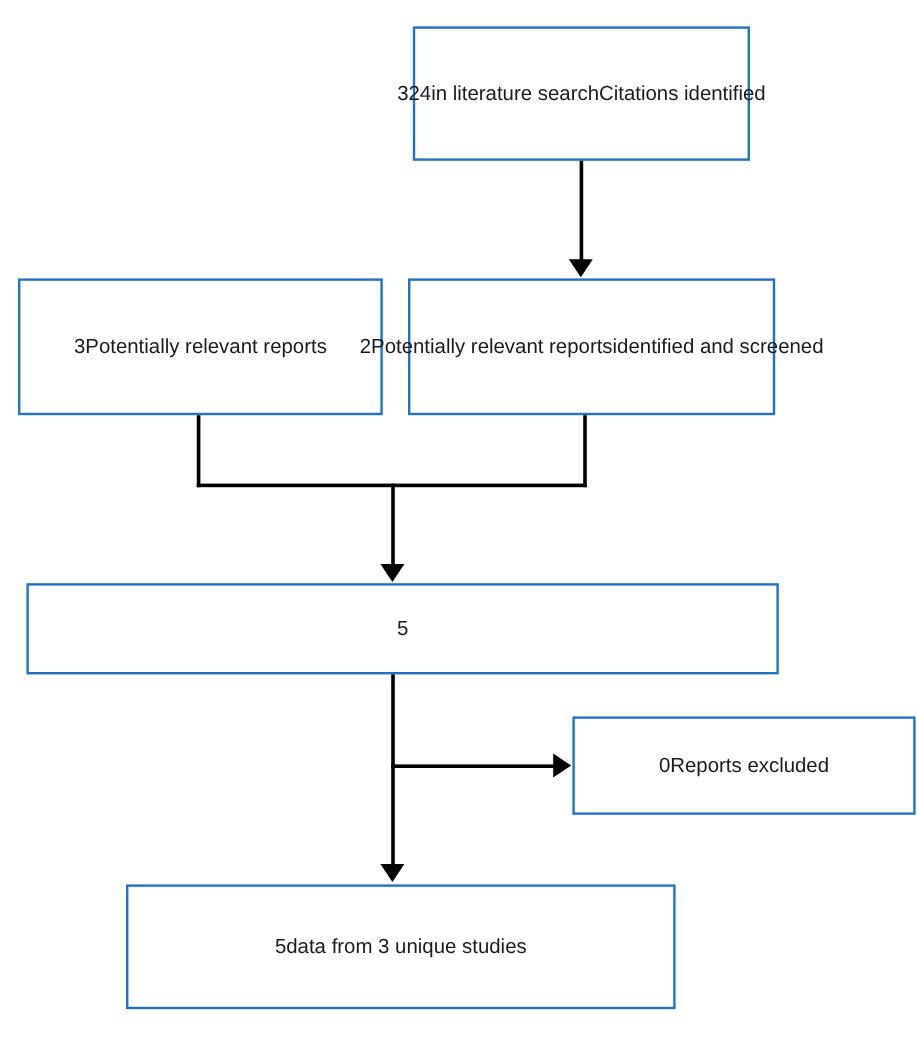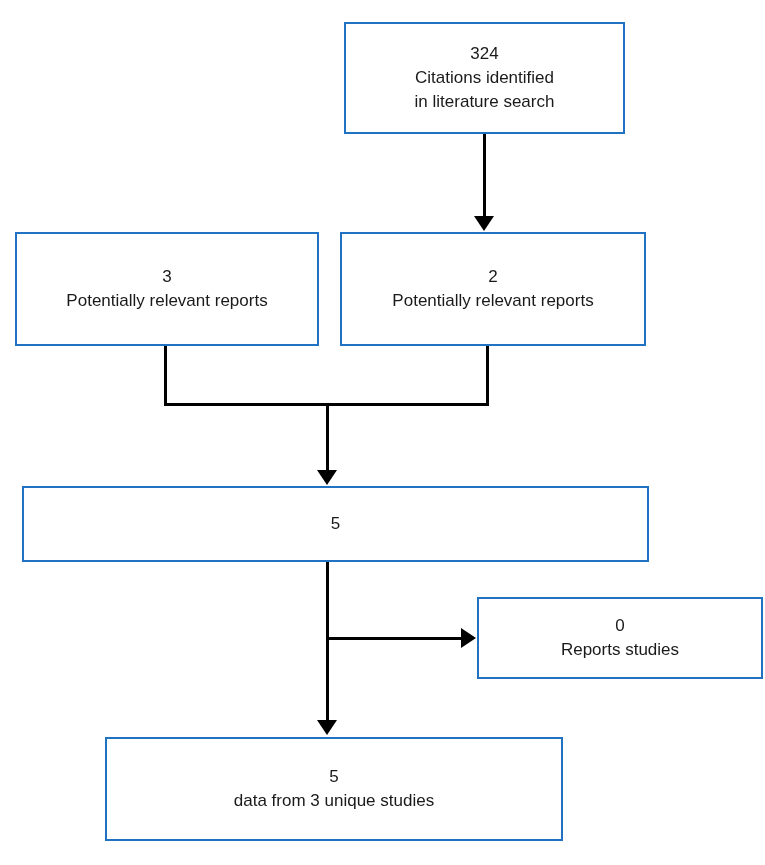--- a/index.html
+++ b/index.html
@@ -17,21 +17,21 @@
     height: 865px;
     background: #ffffff;
     overflow: hidden;
   }
   .flow-box {
     position: absolute;
     box-sizing: border-box;
     border: 2px solid #2272c4;
     background: #ffffff;
     display: flex;
-    flex-direction: column;
+    flex-direction: row;
     align-items: center;
     justify-content: center;
     text-align: center;
     color: #1a1a1a;
     font-size: 17px;
     line-height: 1.42;
     padding: 4px 8px;
   }
   .flow-box .box-line {
     display: block;
@@ -69,55 +69,56 @@
     border-left: 15px solid #000000;
   }
 </style>
 </head>
 <body>
 
 <div id="flowchart">
 
   <div class="flow-box" id="box-citations">
     <span class="box-line">324</span>
+    <span class="box-line">in literature search</span>
     <span class="box-line">Citations identified</span>
-    <span class="box-line">in literature search</span>
   </div>
 
   <div class="conn-line conn-v" style="left:483px; top:134px; height:84px;"></div>
   <div class="arrow-down" style="left:474px; top:216px;"></div>
 
   <div class="flow-box" id="box-other-sources">
     <span class="box-line">3</span>
     <span class="box-line">Potentially relevant reports</span>
   </div>
 
   <div class="flow-box" id="box-screened">
     <span class="box-line">2</span>
     <span class="box-line">Potentially relevant reports</span>
+    <span class="box-line">identified and screened</span>
   </div>
 
   <div class="conn-line conn-v" style="left:164px; top:346px; height:60px;"></div>
   <div class="conn-line conn-v" style="left:486px; top:346px; height:60px;"></div>
   <div class="conn-line conn-h" style="left:164px; top:403px; width:325px;"></div>
   <div class="conn-line conn-v" style="left:326px; top:403px; height:70px;"></div>
   <div class="arrow-down" style="left:317px; top:470px;"></div>
 
   <div class="flow-box" id="box-total">
     <span class="box-line">5</span>
   </div>
 
   <div class="conn-line conn-v" style="left:326px; top:562px; height:161px;"></div>
   <div class="conn-line conn-h" style="left:326px; top:637px; width:137px;"></div>
   <div class="arrow-right" style="left:461px; top:628px;"></div>
   <div class="arrow-down" style="left:317px; top:720px;"></div>
 
   <div class="flow-box" id="box-excluded">
     <span class="box-line">0</span>
-    <span class="box-line">Reports studies</span>
+    <span class="box-line">Reports excluded</span>
   </div>
 
   <div class="flow-box" id="box-included">
     <span class="box-line">5</span>
     <span class="box-line">data from 3 unique studies</span>
   </div>
 
 </div>
 
 </body></html>

